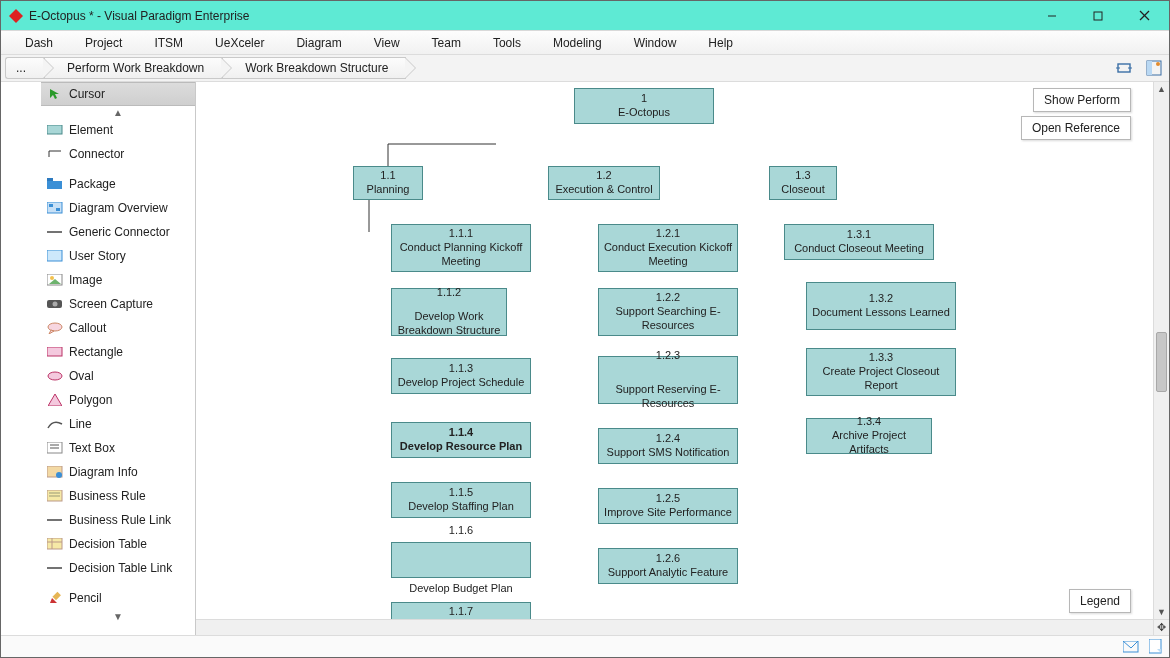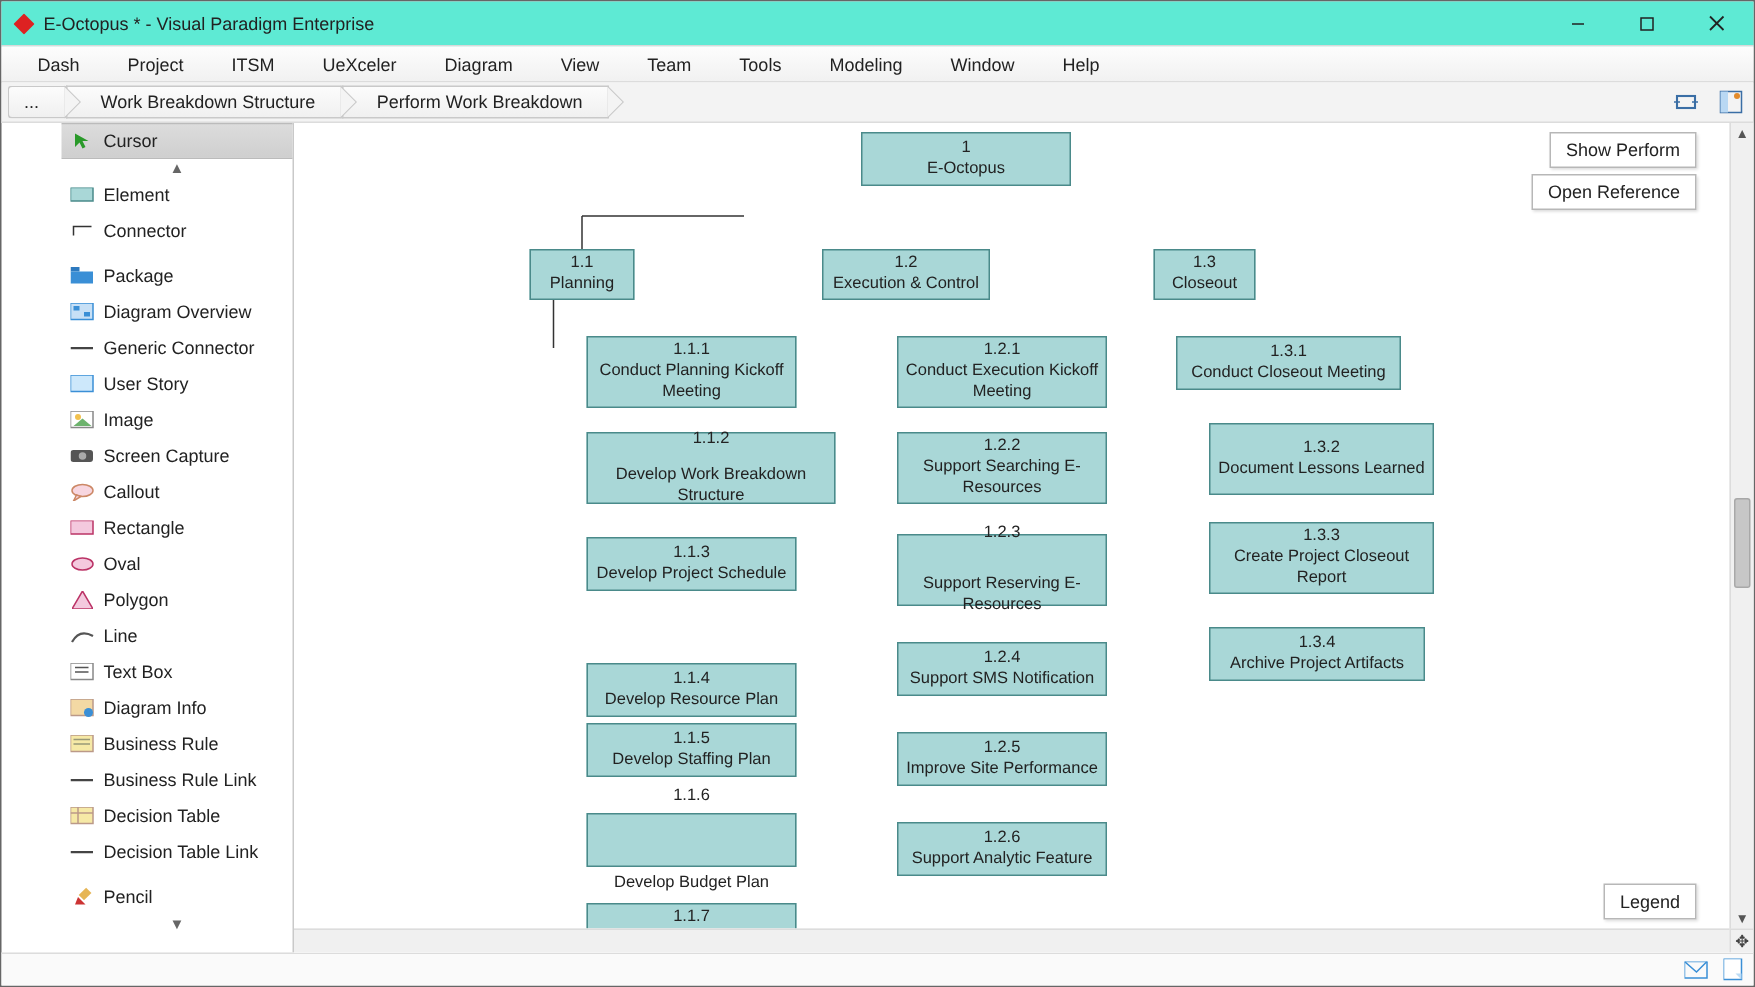--- a/index.html
+++ b/index.html
@@ -93,24 +93,24 @@
     <div class="menuitem">Modeling</div>
     <div class="menuitem">Window</div>
     <div class="menuitem">Help</div>
   </div>
 
   <div class="breadrow">
     <div class="bc-seg first">
         <span>...</span>
       </div>
     <div class="bc-seg">
+        <span>Perform Work Breakdown</span>
+      </div>
+    <div class="bc-seg">
         <span>Work Breakdown Structure</span>
-      </div>
-    <div class="bc-seg">
-        <span>Perform Work Breakdown</span>
       </div>
     <span class="spacer"></span>
     <div class="tool-icon">
       <svg width="16" height="16">
           <rect x="2" y="4" width="12" height="8" fill="none" stroke="#3a6ea5" stroke-width="1.4"></rect>
           <line x1="0" y1="8" x2="4" y2="8" stroke="#3a6ea5"></line>
           <line x1="12" y1="8" x2="16" y2="8" stroke="#3a6ea5"></line>
         </svg>
     </div>
     <div class="tool-icon">
@@ -365,29 +365,29 @@
         </div>
         <div class="wbs-box" style="left:573px; top:84px; width:68px; height:34px;">
           <span>1.3</span>
           <span>Closeout</span>
         </div>
 
         <div class="wbs-box" style="left:195px; top:142px; width:140px; height:48px;">
             <span>1.1.1</span>
             <span>Conduct Planning Kickoff Meeting</span>
           </div>
-        <div class="wbs-box" style="left:195px; top:206px; width:166px; height:48px;gap:10px;">
+        <div class="wbs-box" style="left:195px; top:206px; width:116px; height:48px;gap:10px;">
             <span>1.1.2</span>
             <span>Develop Work Breakdown Structure</span>
           </div>
         <div class="wbs-box" style="left:195px; top:276px; width:140px; height:36px;">
             <span>1.1.3</span>
             <span>Develop Project Schedule</span>
           </div>
-        <div class="wbs-box" style="left:195px; top:360px; width:140px; height:36px;">
+        <div class="wbs-box" style="left:195px; top:340px; width:140px; height:36px;font-weight:bold;">
             <span>1.1.4</span>
             <span>Develop Resource Plan</span>
           </div>
         <div class="wbs-box" style="left:195px; top:400px; width:140px; height:36px;">
             <span>1.1.5</span>
             <span>Develop Staffing Plan</span>
           </div>
         <div class="wbs-box" style="left:195px; top:460px; width:140px; height:36px;gap:44px;">
             <span>1.1.6</span>
             <span>Develop Budget Plan</span>
@@ -426,21 +426,21 @@
             <span>Conduct Closeout Meeting</span>
           </div>
         <div class="wbs-box" style="left:610px; top:200px; width:150px; height:48px;">
             <span>1.3.2</span>
             <span>Document Lessons Learned</span>
           </div>
         <div class="wbs-box" style="left:610px; top:266px; width:150px; height:48px;">
             <span>1.3.3</span>
             <span>Create Project Closeout Report</span>
           </div>
-        <div class="wbs-box" style="left:610px; top:336px; width:144px; height:36px;">
+        <div class="wbs-box" style="left:610px; top:336px; width:126px; height:36px;">
             <span>1.3.4</span>
             <span>Archive Project Artifacts</span>
           </div>
 
         <div class="float-btn" style="right:22px; top:6px;"><span>Show Perform</span></div>
         <div class="float-btn" style="right:22px; top:34px;"><span>Open Reference</span></div>
         <div class="float-btn" style="right:22px; bottom:6px;"><span>Legend</span></div>
       </div>
 
       <div class="scroll-v">

